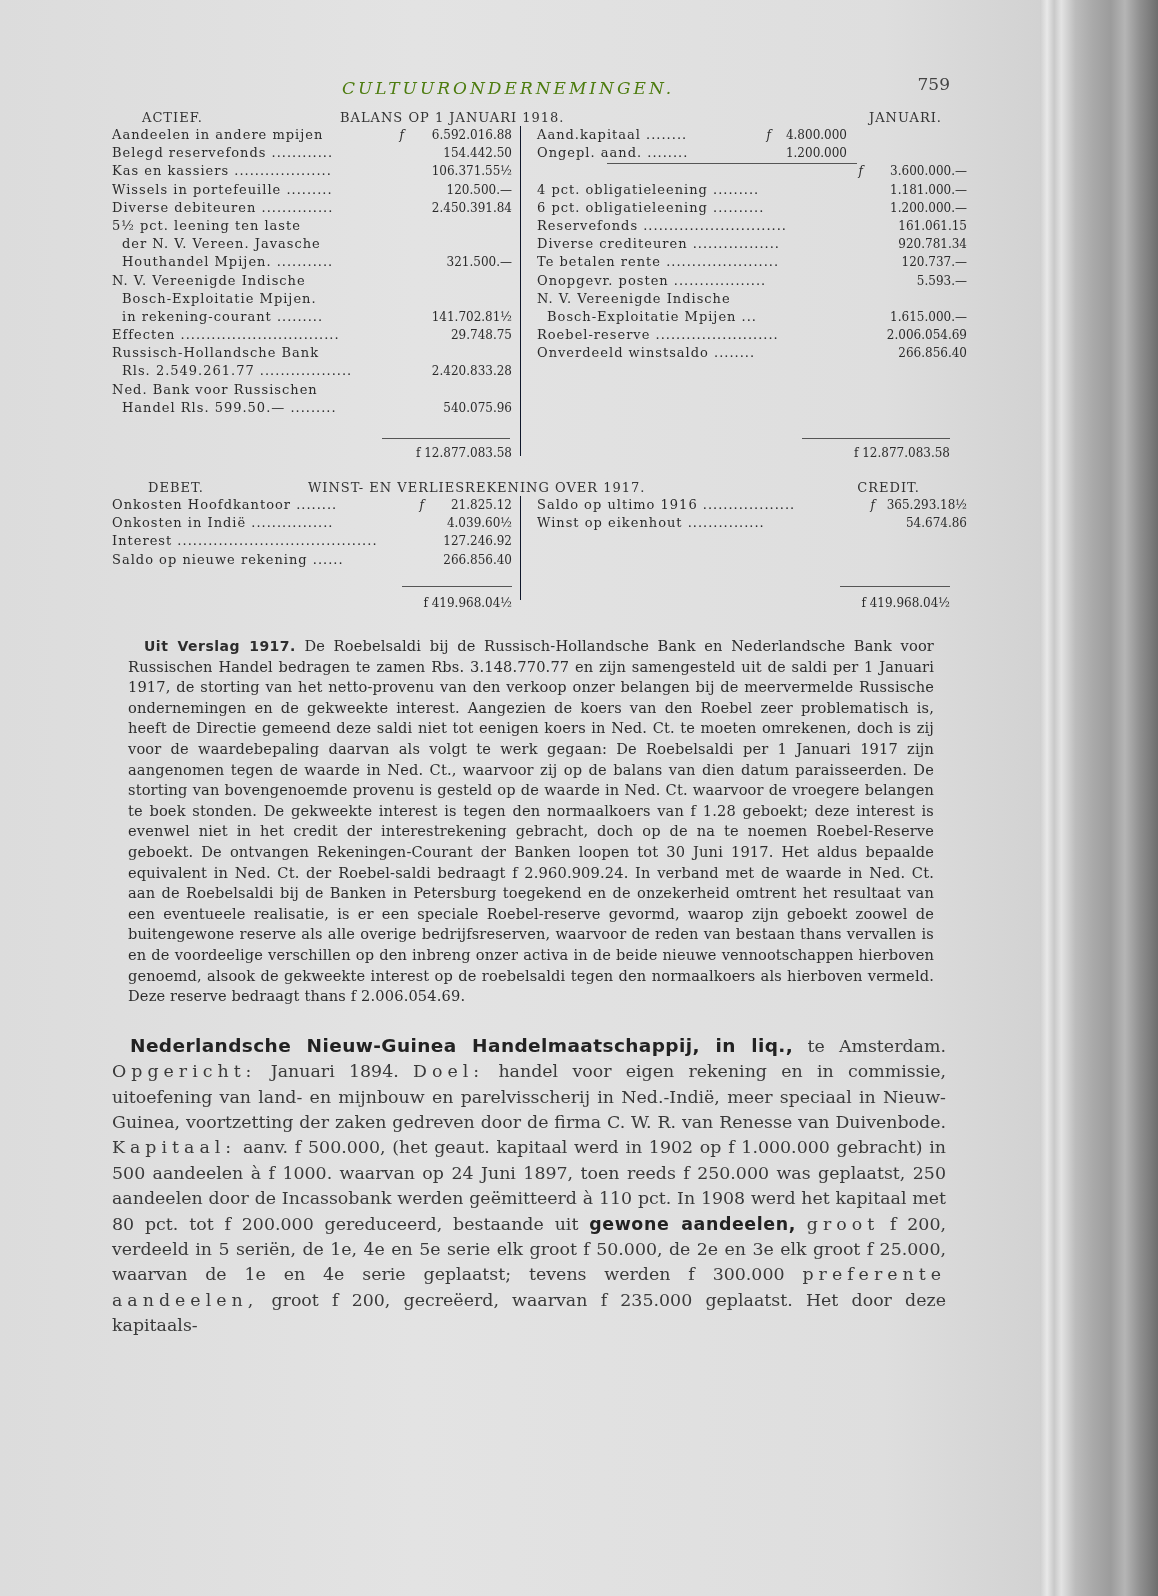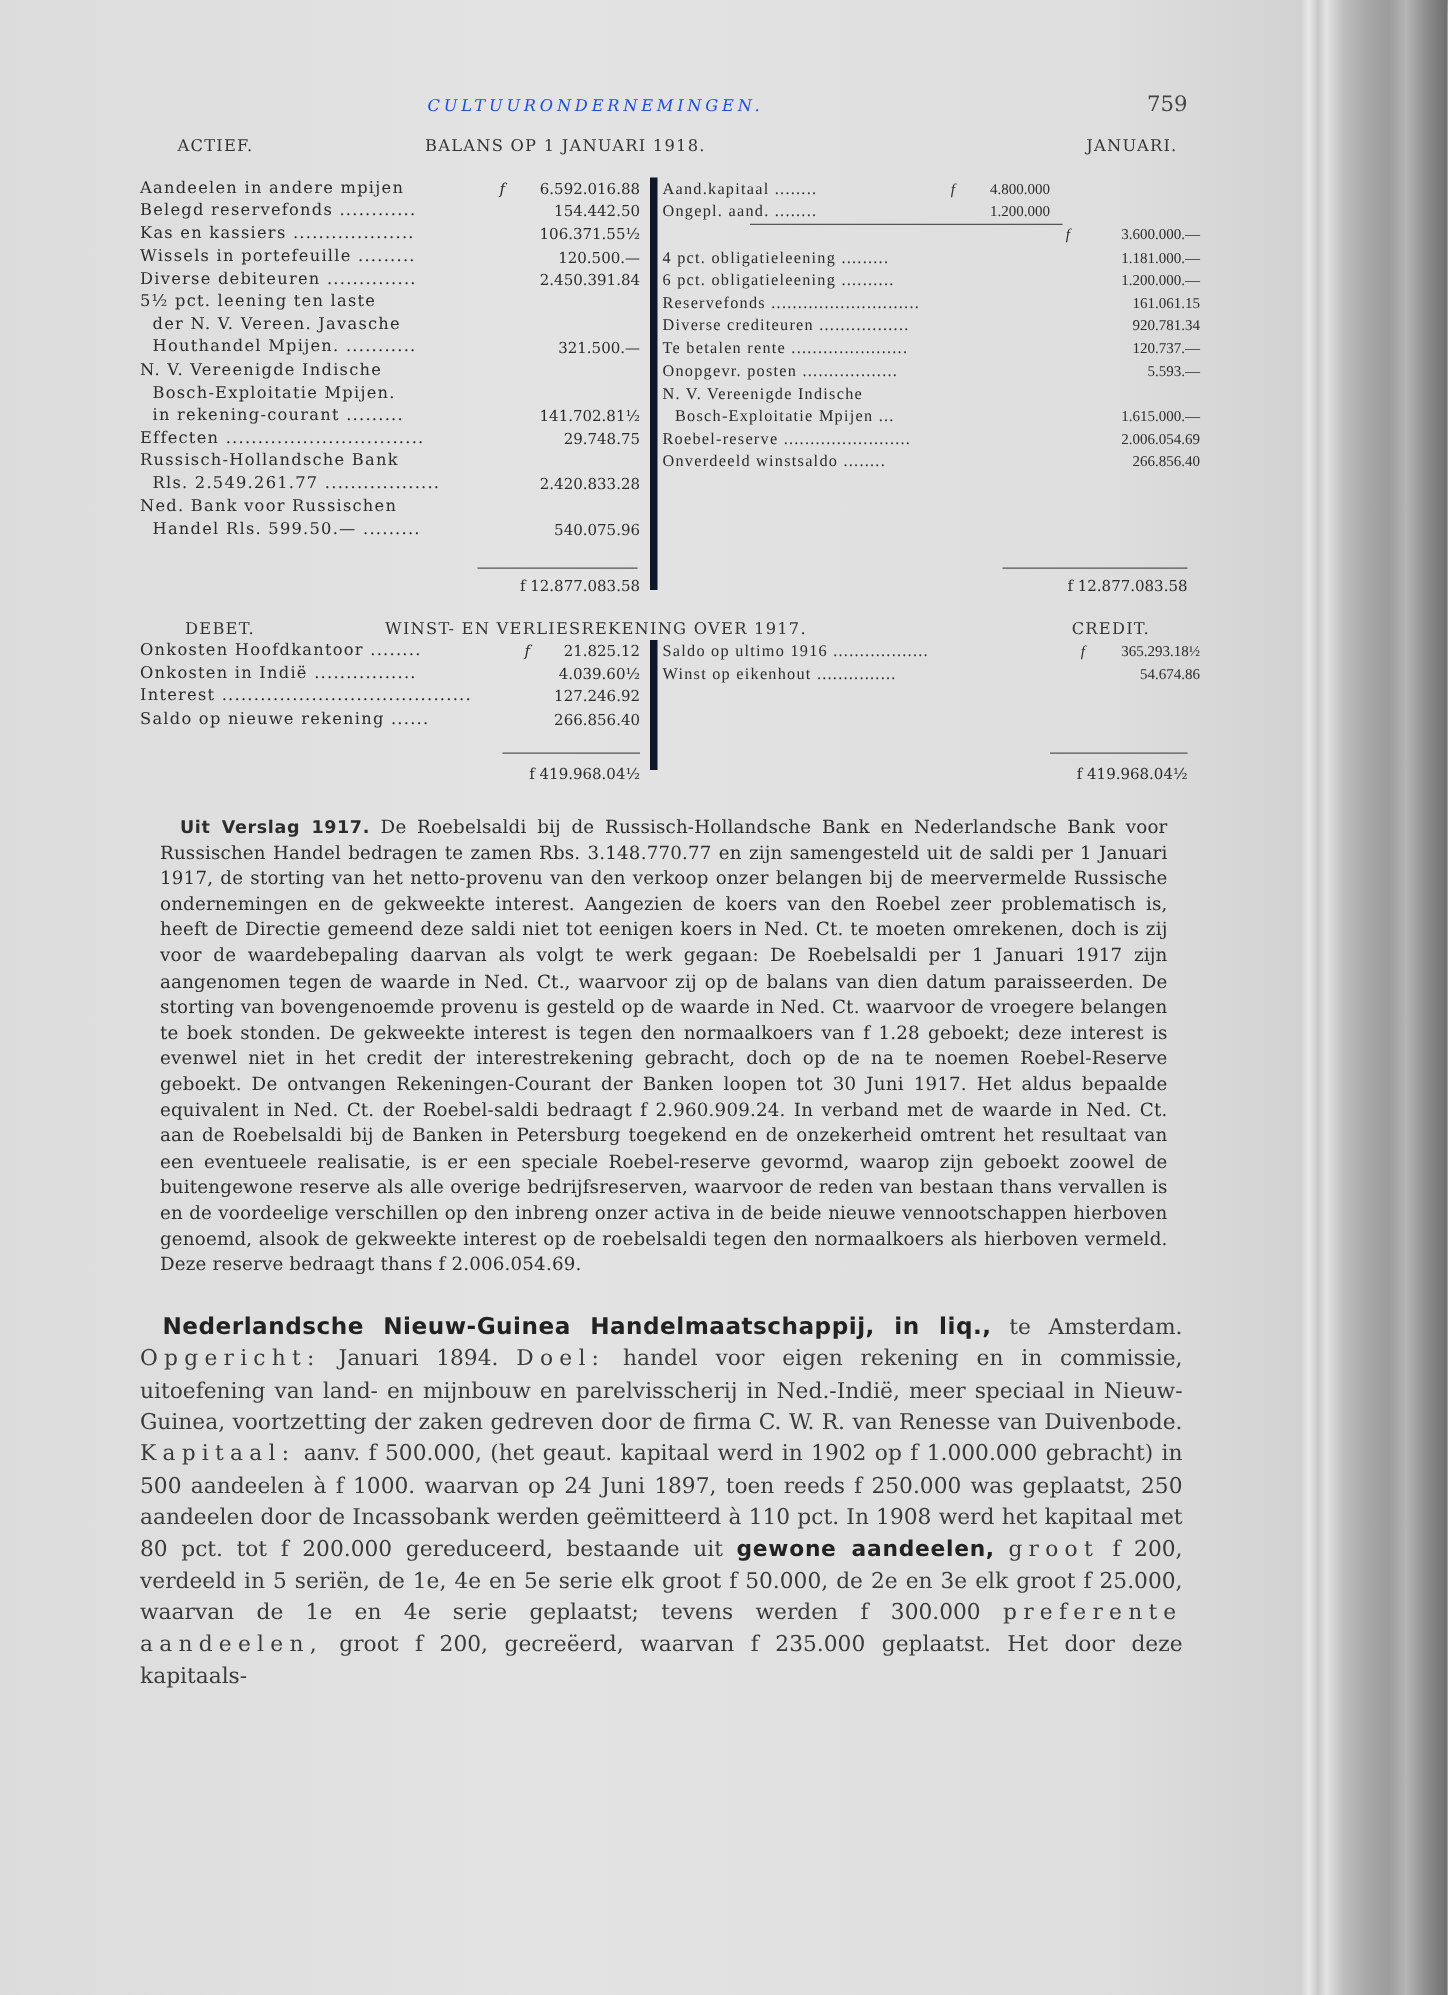--- a/index.html
+++ b/index.html
@@ -12,30 +12,30 @@
   .page {
     position:absolute; left:0; top:0; width:1040px; height:1596px;
     background:linear-gradient(90deg,#dcdcdc 0%,#e3e3e3 40%,#dedede 85%,#d2d2d2 100%);
   }
   .topedge { position:absolute; left:0; top:0; width:1158px; height:12px; background:linear-gradient(180deg,#8a8a8a,#bdbdbd 60%,#d6d6d6); }
   .binding { position:absolute; top:0; right:0; width:118px; height:1596px;
     background:linear-gradient(90deg,#cfcfcf 0%,#e8e8e8 6%,#c9c9c9 12%,#e3e3e3 18%,#bcbcbc 30%,#a9a9a9 45%,#9c9c9c 60%,#b5b5b5 72%,#8f8f8f 85%,#6e6e6e 100%); }
   .content { position:absolute; left:112px; top:72px; width:838px; }
 
   .running-head { position:relative; height:30px; }
-  .running-title { position:absolute; left:230px; top:6px; font-style:italic; letter-spacing:3px; font-size:13px; color:#1d4ed8; }
+  .running-title { position:absolute; left:230px; top:6px; font-style:italic; letter-spacing:3px; font-size:17px; color:#4d7c0f; }
   .page-number { position:absolute; right:0; top:2px; font-size:17px; color:#444; }
 
   .hdr { position:relative; height:20px; font-size:13px; letter-spacing:1px; color:#333; }
   .hdr span { position:absolute; top:4px; }
 
   .sheet { position:relative; font-size:13px; line-height:18.2px; }
   .col { position:absolute; top:0; }
   .col.left { left:0; width:400px; }
-  .col.right { left:408px; width:430px; border-left:6px solid #0f172a; padding-left:4px;font-family:Liberation Serif, serif; }
+  .col.right { left:408px; width:430px; border-left:1px solid #0f172a; padding-left:16px; }
   .row { position:relative; height:18.2px; white-space:nowrap; }
   .row .lbl { position:absolute; left:0; letter-spacing:1px; }
   .row .lbl.indent { left:10px; }
   .row .amt { position:absolute; right:0; font-size:12px; }
   .row .sub { position:absolute; right:120px; font-size:12px; }
   .row .cur { position:absolute; font-size:12px; font-style:italic; }
   .rule { position:absolute; height:1px; background:#555; }
 
   .para { font-size:14.6px; line-height:20.6px; text-align:justify; letter-spacing:0.15px; color:#2d2d2d; }
   .para b.lead { font-family:"DejaVu Sans", sans-serif; font-weight:bold; font-size:14px; letter-spacing:0.5px; }
@@ -57,21 +57,21 @@
     <span class="running-title">CULTUURONDERNEMINGEN.</span>
     <span class="page-number">759</span>
   </div>
 
   <div class="hdr" style="margin-top:4px;">
     <span style="left:30px">ACTIEF.</span>
     <span style="left:228px">BALANS OP 1 JANUARI 1918.</span>
     <span style="right:8px">JANUARI.</span>
   </div>
 
-  <div class="sheet" id="balance" style="height:350px;margin-top:16px;">
+  <div class="sheet" id="balance" style="height:350px;">
     <div class="col left" id="actief">
         <div class="row">
           <span class="lbl">Aandeelen in andere mpijen</span>
           <span class="cur" style="right: 108px;">f</span>
           <span class="amt">6.592.016.88</span>
         </div>
         <div class="row">
           <span class="lbl">Belegd reservefonds ............</span>
           <span class="amt">154.442.50</span>
         </div>

